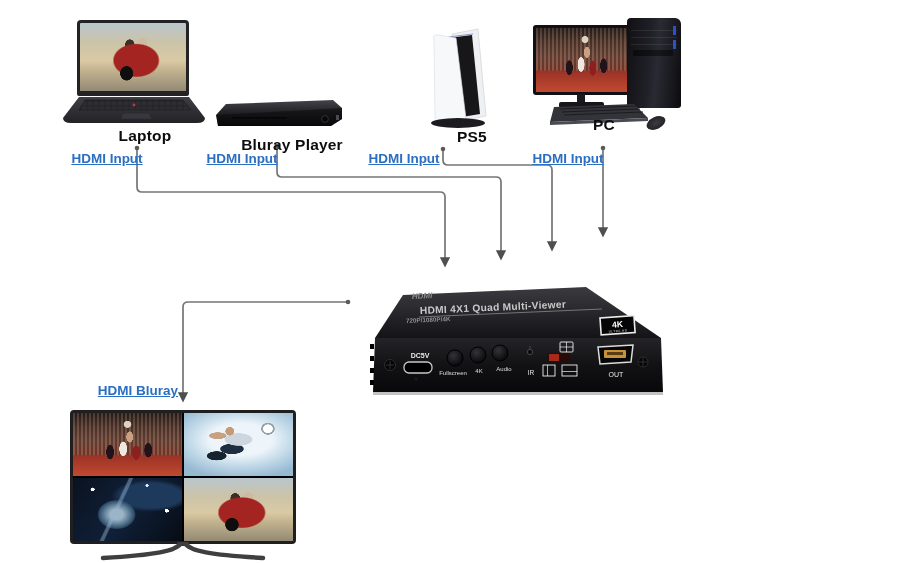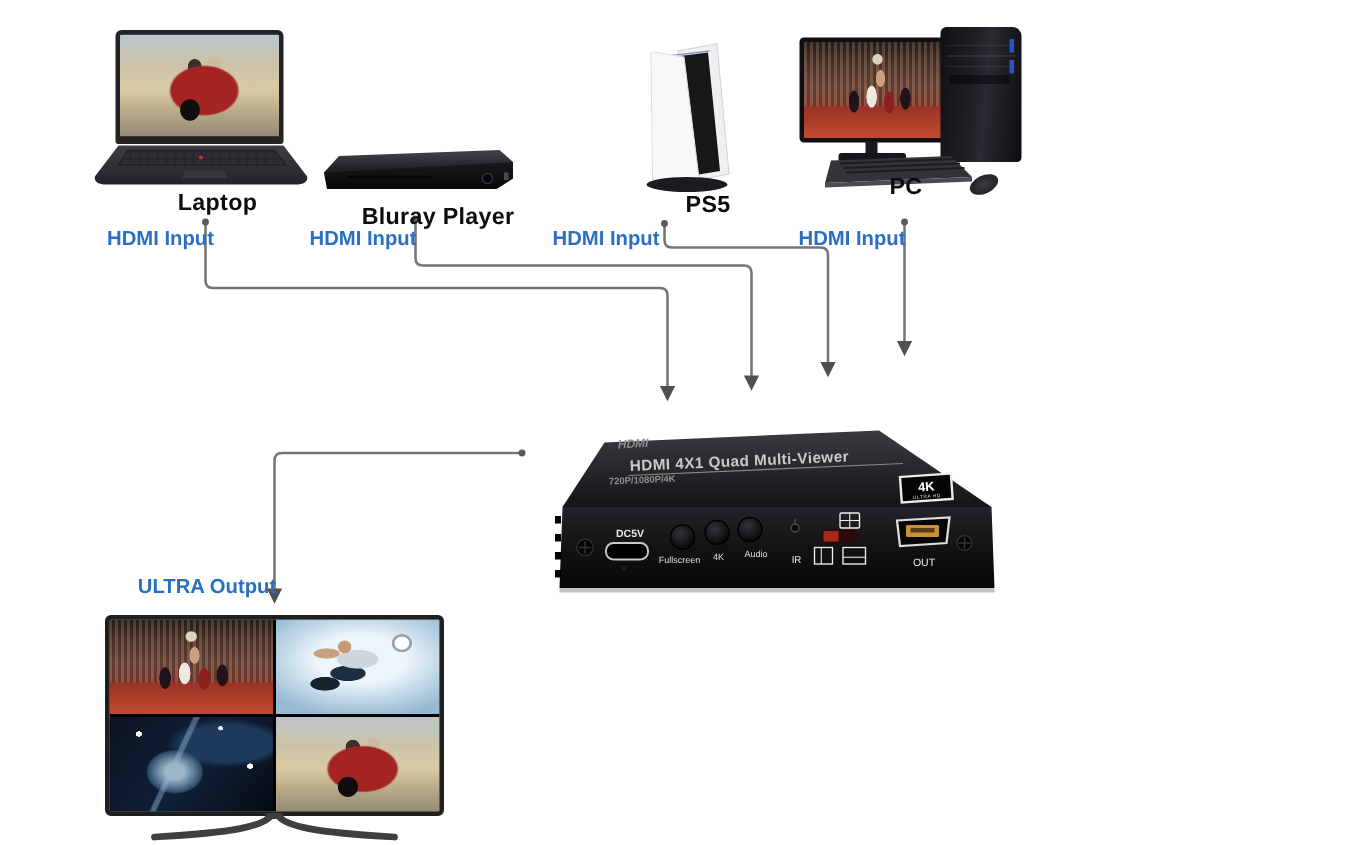--- a/index.html
+++ b/index.html
@@ -3,21 +3,21 @@
 <meta charset="utf-8">
 <style>
   html,body{margin:0;padding:0;background:#fff;}
   .canvas{
     position:relative;width:909px;height:563px;background:#ffffff;
     font-family:"Liberation Sans",sans-serif;overflow:hidden;
   }
   
   .lbl{position:absolute;transform:translateX(-50%);white-space:nowrap;font-weight:bold;z-index:6;}
   .dev-label{font-size:15.5px;color:#0d0d0d;letter-spacing:.2px;}
-  .io-label{font-size:13.5px;color:#2b6fc2;}
+  .io-label{font-size:13.5px;color:#2b6fc2;text-decoration:underline;}
   
   .connectors{position:absolute;left:0;top:0;z-index:2;}
   .wire{fill:none;stroke:#757575;stroke-width:1.7;}
   .dot{fill:#5a5a5a;}
   
   .scene{position:absolute;inset:0;width:100%;height:100%;}
   .scene-jeep{background:
     radial-gradient(7% 12% at 44% 74%, #0e0e0e 0 84%, transparent 92%),
     radial-gradient(24% 27% at 53% 55%, #a32420 0 86%, transparent 93%),
     radial-gradient(5% 9% at 47% 32%, #3a3028 0 84%, transparent 92%),
@@ -253,21 +253,21 @@
         <path d="M228,65 L263,63 L261,80 L230,82 Z" fill="#060606" stroke="#dcdcdc" stroke-width="1.5"></path>
         <rect x="234" y="68" width="22" height="8" rx="1" fill="#c79136"></rect>
         <rect x="237" y="70" width="16" height="3" fill="#5a3c14"></rect>
       </g>
       <text x="246" y="95" text-anchor="middle" font-size="7" fill="#e8e8e8">OUT</text>
       <circle cx="273" cy="80" r="5" fill="#050505" stroke="#2e2e2e"></circle>
       <path d="M269,80 H277 M273,76 V84" stroke="#333" stroke-width="1"></path>
     </svg>
   </div>
 
-  <div class="lbl io-label" style="left:138px;top:383px">ULTRA Output</div>
+  <div class="lbl io-label" style="left:138px;top:383px">HDMI Bluray</div>
 
   <div class="tv">
     <div class="tv-grid">
       <div class="tv-quad">
           <div class="scene scene-basketball"></div>
         </div>
       <div class="tv-quad">
           <div class="scene scene-soccer"></div>
         </div>
       <div class="tv-quad">

